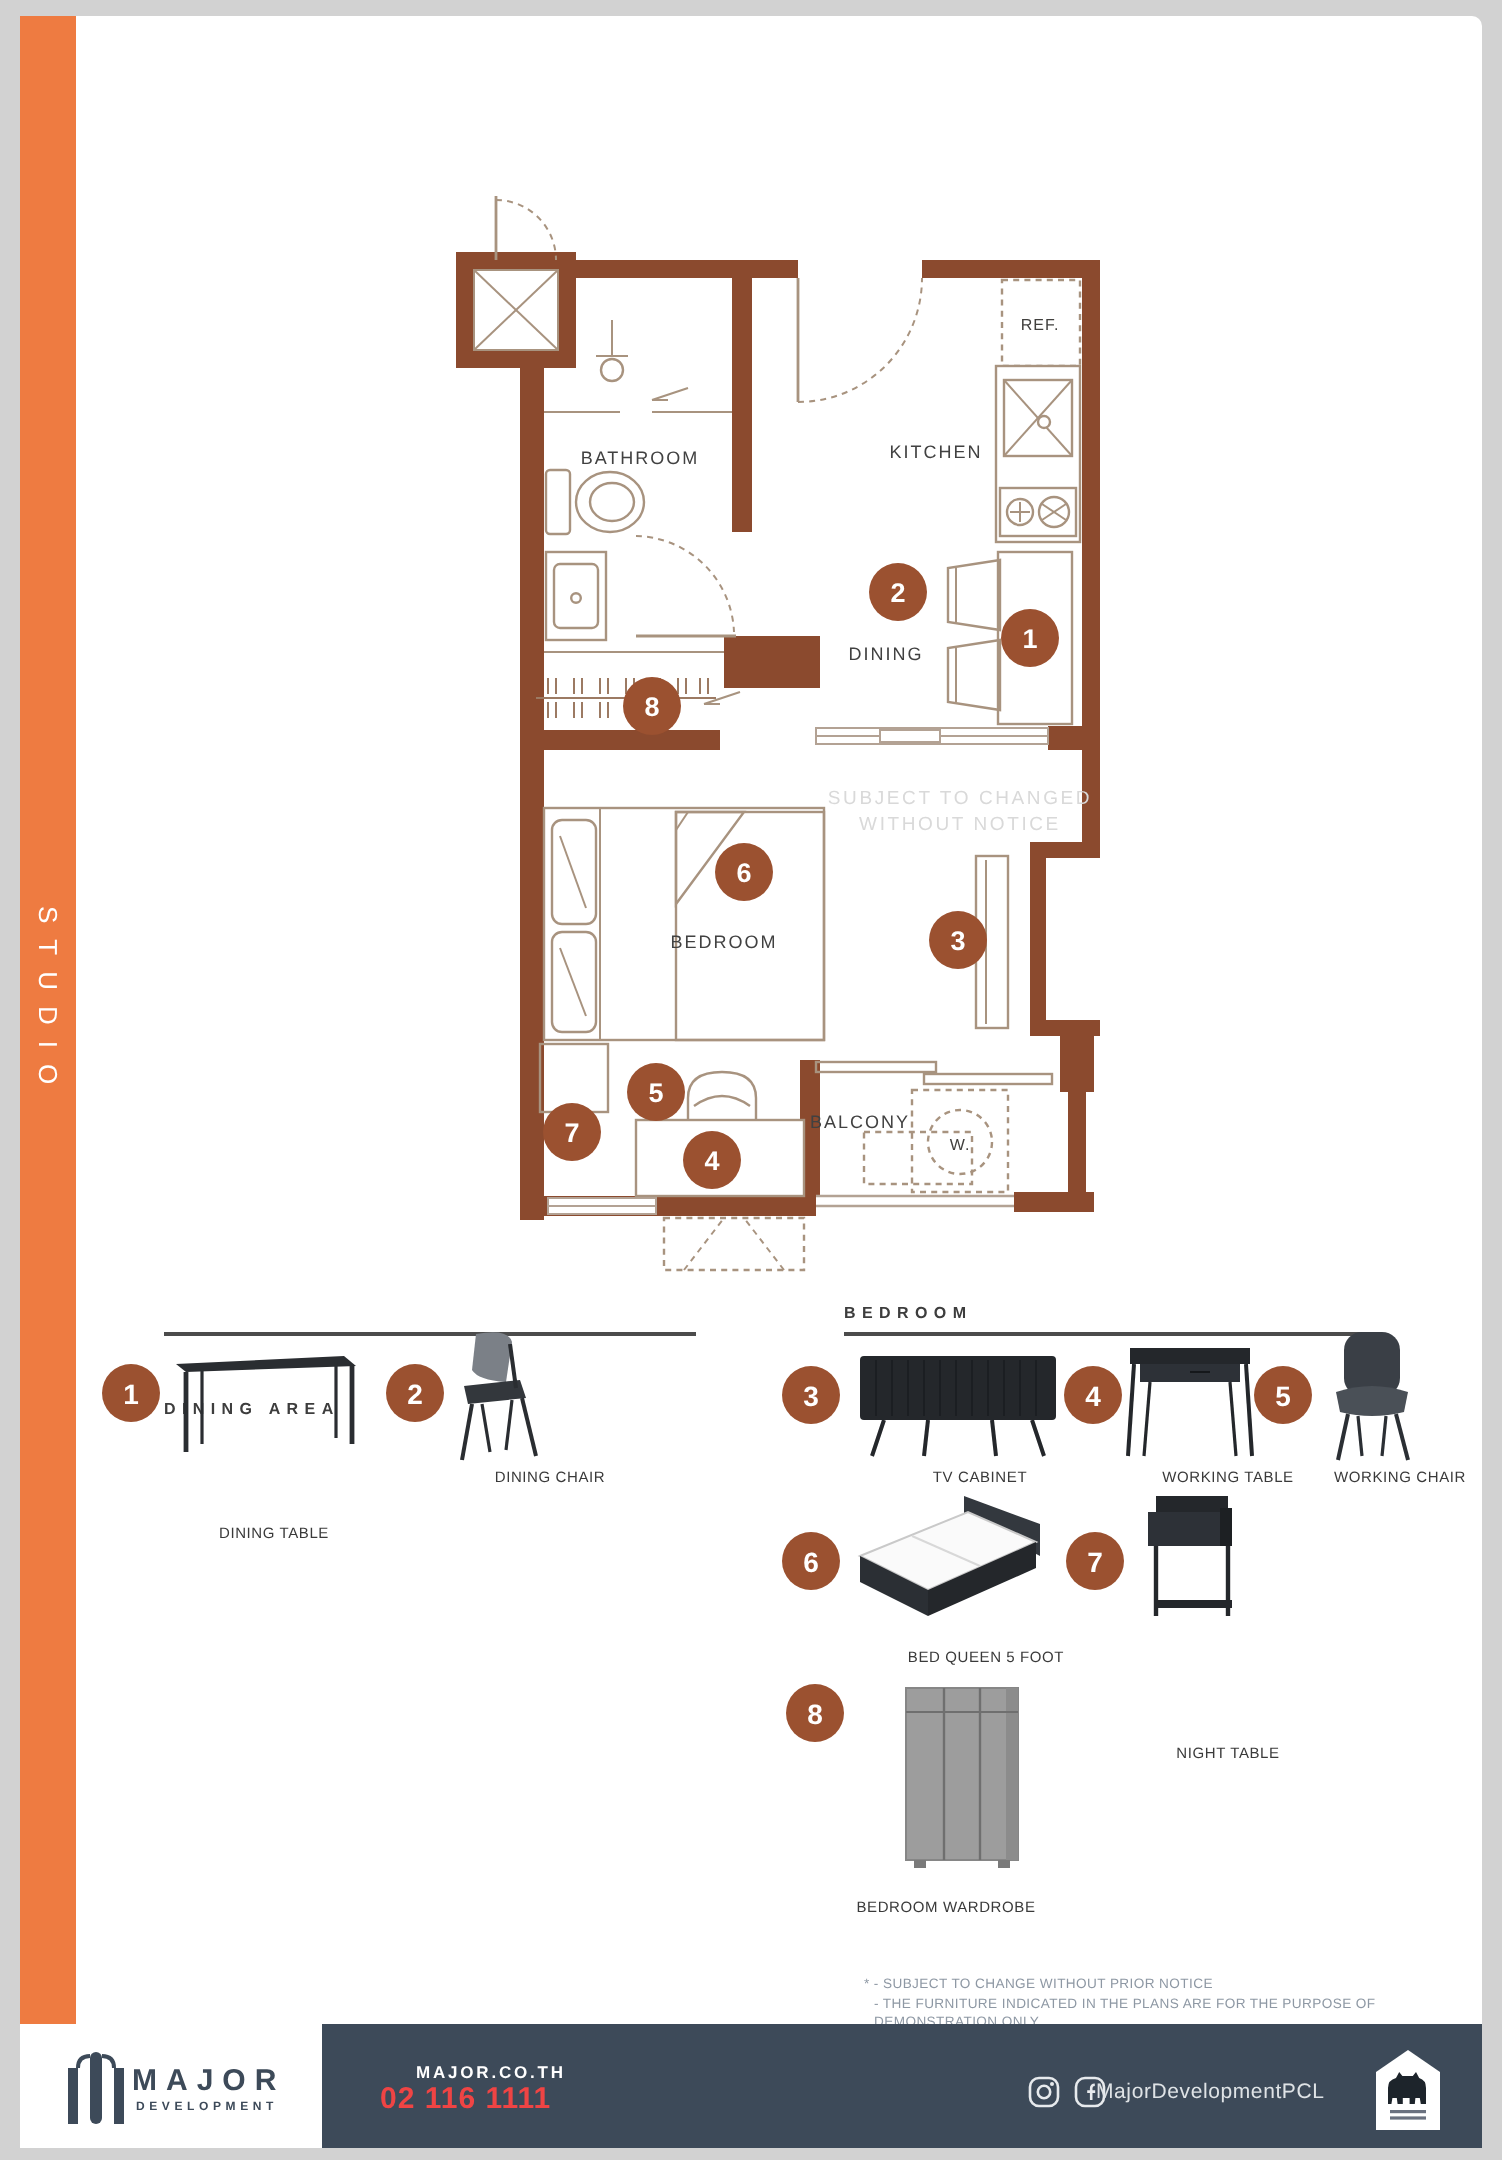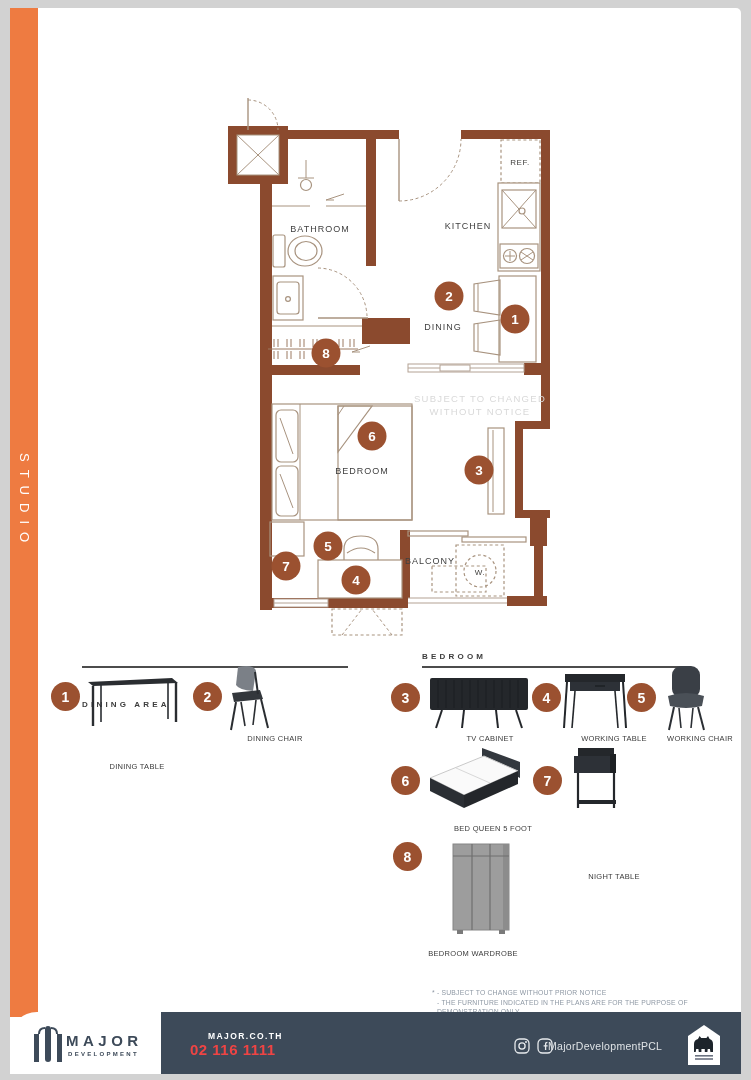--- a/index.html
+++ b/index.html
@@ -46,21 +46,21 @@
   .marker{
     width:29px;height:29px;border-radius:50%;background:#9B5130;
     color:#fff;font-weight:bold;font-size:14px;
     display:flex;align-items:center;justify-content:center;
   }
   .lbl{font-size:7.5px;letter-spacing:.3px;color:#3a3a3a;text-align:center;width:110px;}
   
   #notes{font-size:6.8px;line-height:9.5px;color:#8e98a4;letter-spacing:.2px;}
   #notes .n2{padding-left:5px;}
   
-  #footer{position:absolute;left:0;top:1004px;width:731px;height:62px;background:#ffffff;border-radius:27px;}
+  #footer{position:absolute;left:0;top:1004px;width:731px;height:62px;background:#ffffff;}
   #footer .navy{position:absolute;left:151px;top:0;width:580px;height:62px;background:#3D4A59;}
   .brand{position:absolute;left:56px;top:20px;font-size:15px;letter-spacing:4.5px;font-weight:600;color:#3D4A59;}
   .brand-sub{position:absolute;left:58px;top:39px;font-size:6px;letter-spacing:2.3px;font-weight:600;color:#3D4A59;}
   .website{position:absolute;left:198px;top:19px;font-size:8.5px;font-weight:bold;letter-spacing:1.4px;color:#fff;}
   .phone{position:absolute;left:180px;top:29px;font-size:15px;font-weight:bold;letter-spacing:.5px;color:#ef4444;}
   .social-text{position:absolute;left:538px;top:28px;font-size:10.5px;color:#dfe3e6;letter-spacing:.3px;}
 </style>
 </head>
 <body>
 

